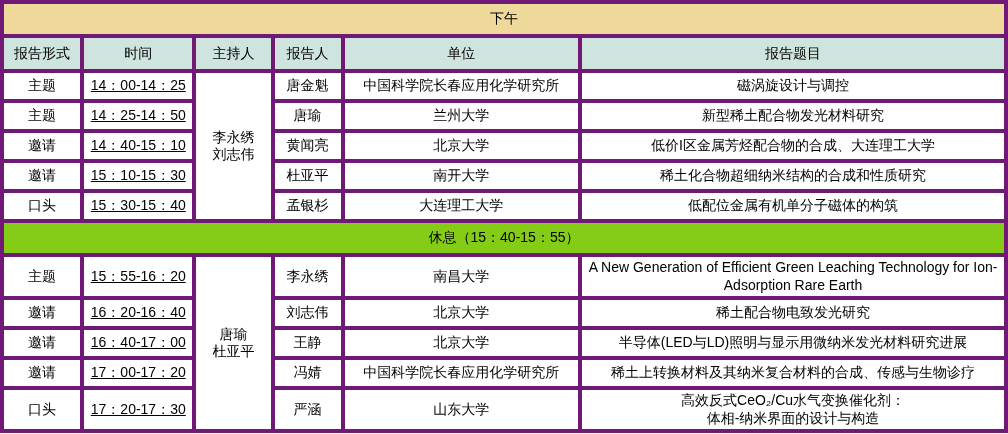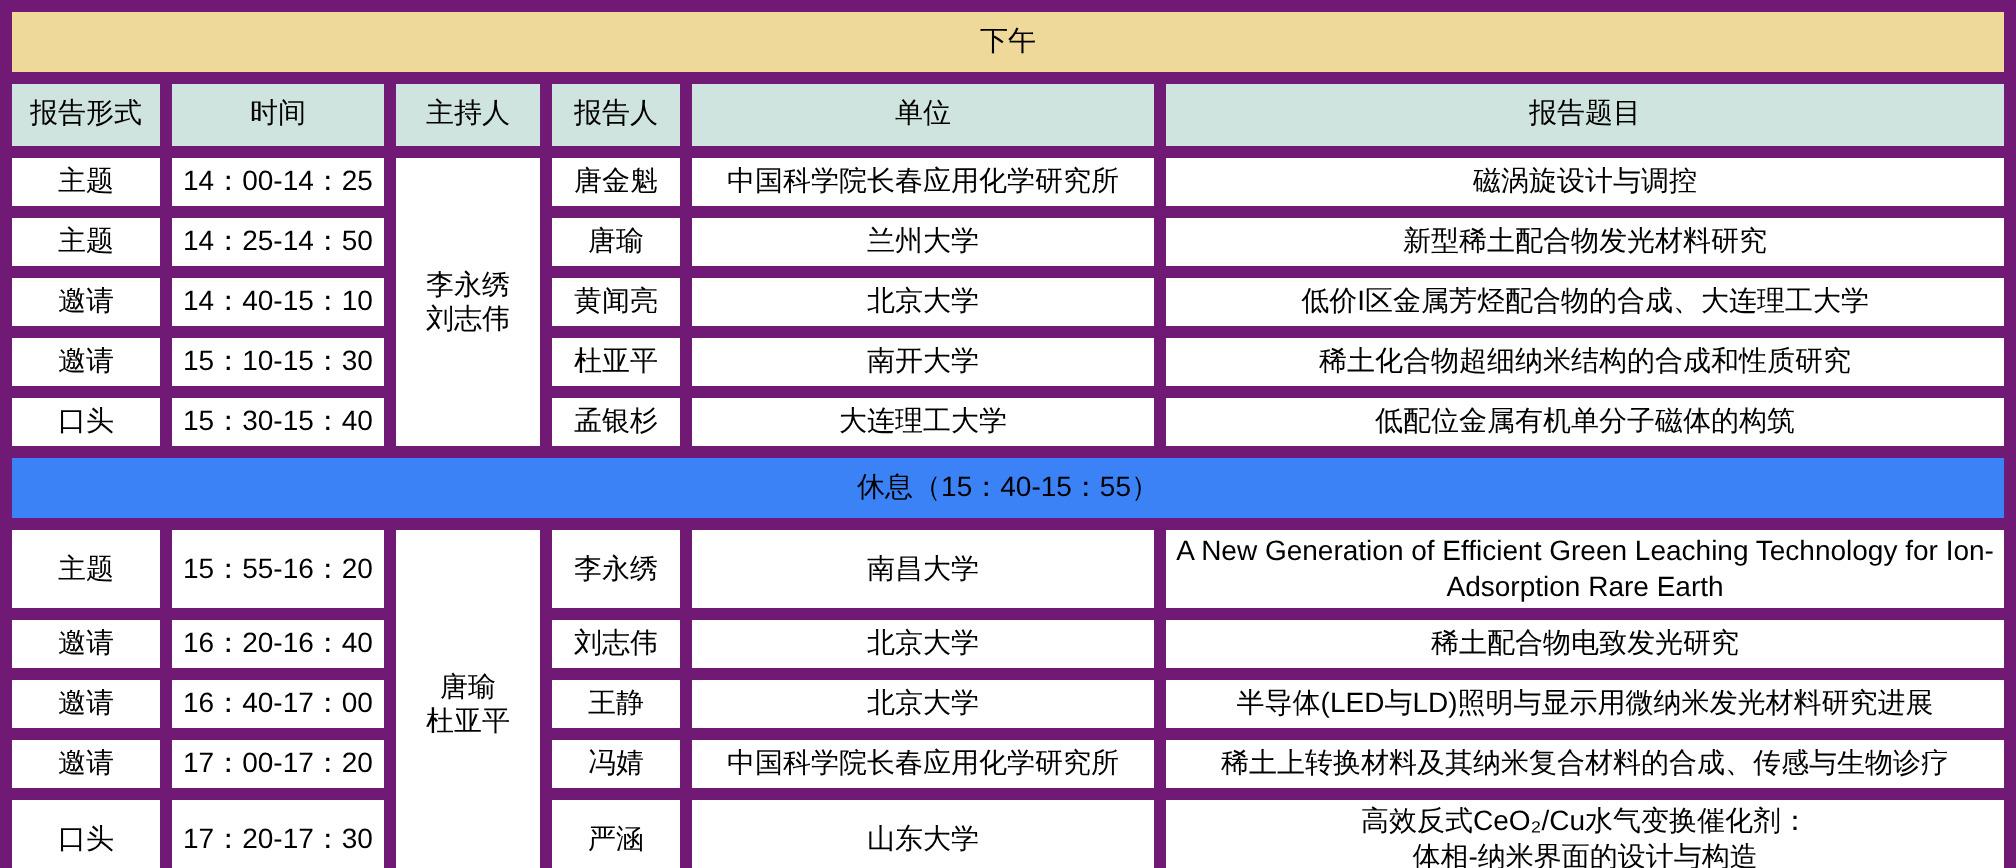--- a/index.html
+++ b/index.html
@@ -11,35 +11,35 @@
     width: 1008px;
     font-family: "Liberation Sans", "DejaVu Sans", sans-serif;
     color: #000;
   }
   table.schedule {
     border-collapse: collapse;
     width: 1008px;
     table-layout: fixed;
   }
   table.schedule td, table.schedule th {
-    border: 6px solid #701a75;
+    border: 4px solid #701a75;
     text-align: center;
     vertical-align: middle;
     font-size: 14px;
     padding: 2px 3px;
     line-height: 1.25;
   }
   .banner {
     background: #efd99a;
     font-size: 16px;
     height: 26px;
     font-weight: normal;
   }
   .break-row {
-    background: #3b82f6;
+    background: #84cc16;
     font-size: 15px;
     height: 26px;
   }
   .hdr {
     background: #cfe4de;
     font-size: 14px;
     height: 27px;
     font-weight: normal;
     font-family: Liberation Serif, serif;
   }
@@ -58,21 +58,21 @@
   }
   .title-small {
     font-size: 13px;
     line-height: 1.3;
     margin-top: 30px;
   }
   .two-line {
     font-size: 14px;
     line-height: 1.3;
   }
-  .nowrap { white-space: nowrap; }
+  .nowrap { white-space: nowrap; text-decoration: underline; }
 </style>
 </head>
 <body>
 
 <table class="schedule">
   <colgroup>
     <col class="c-form">
       <col class="c-time">
       <col class="c-chair">
       <col class="c-speak">

